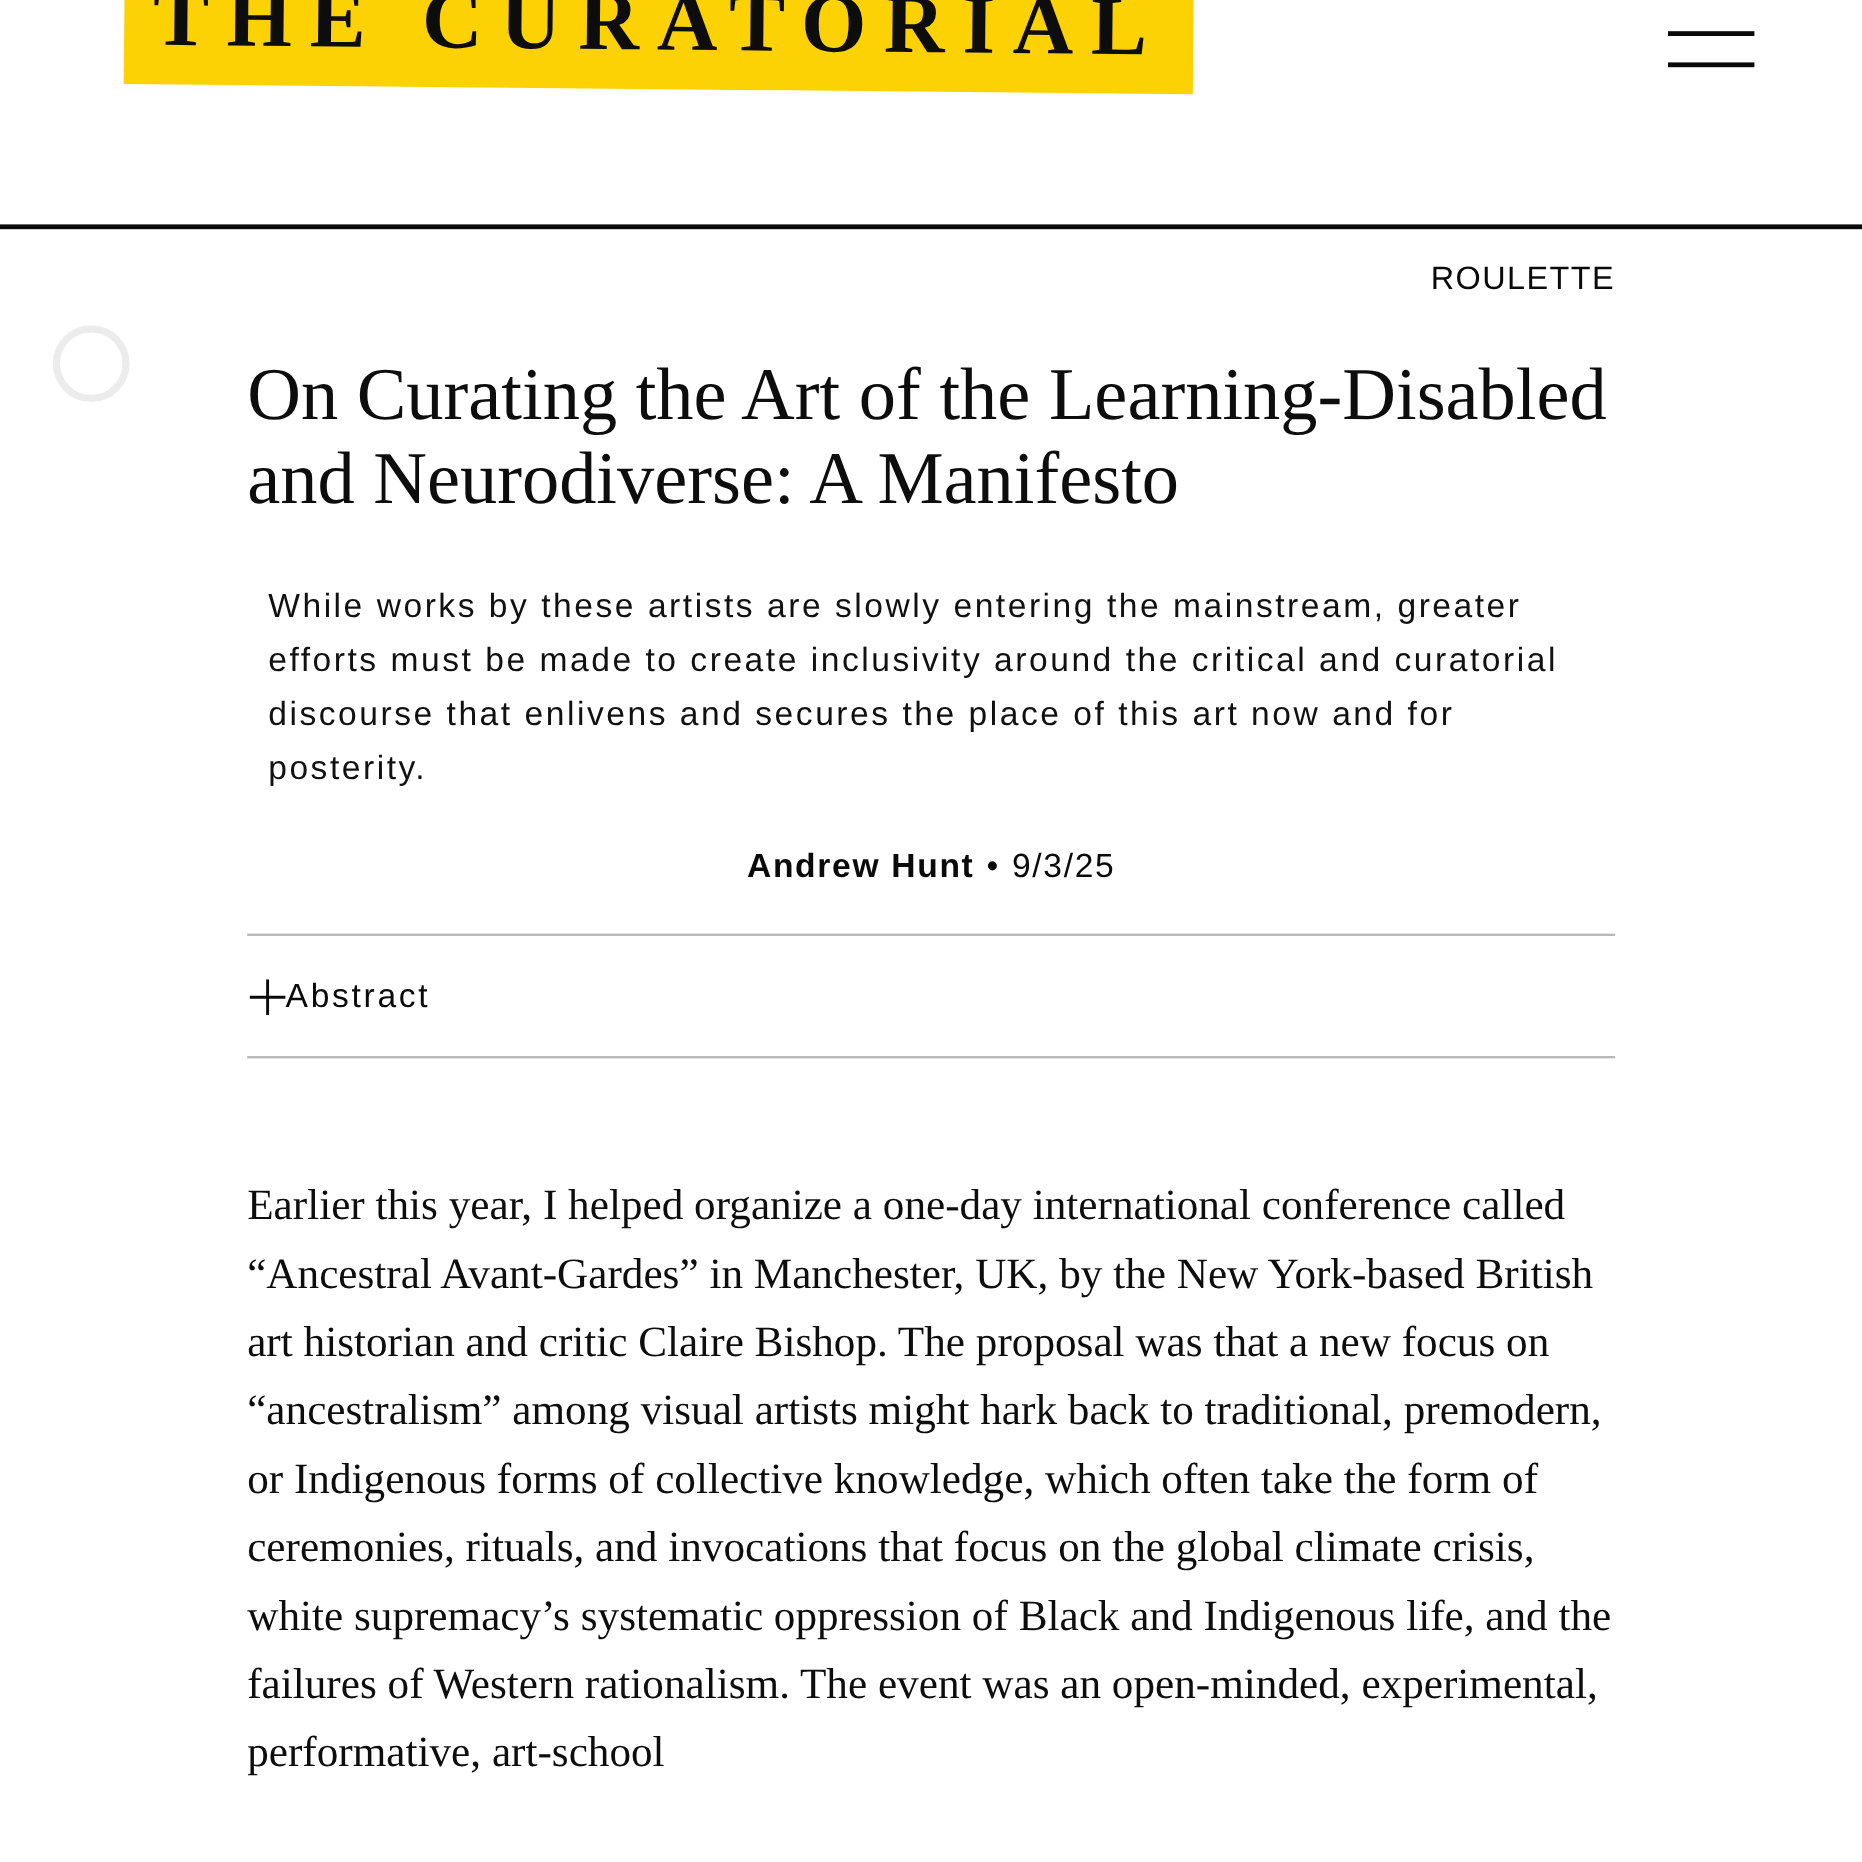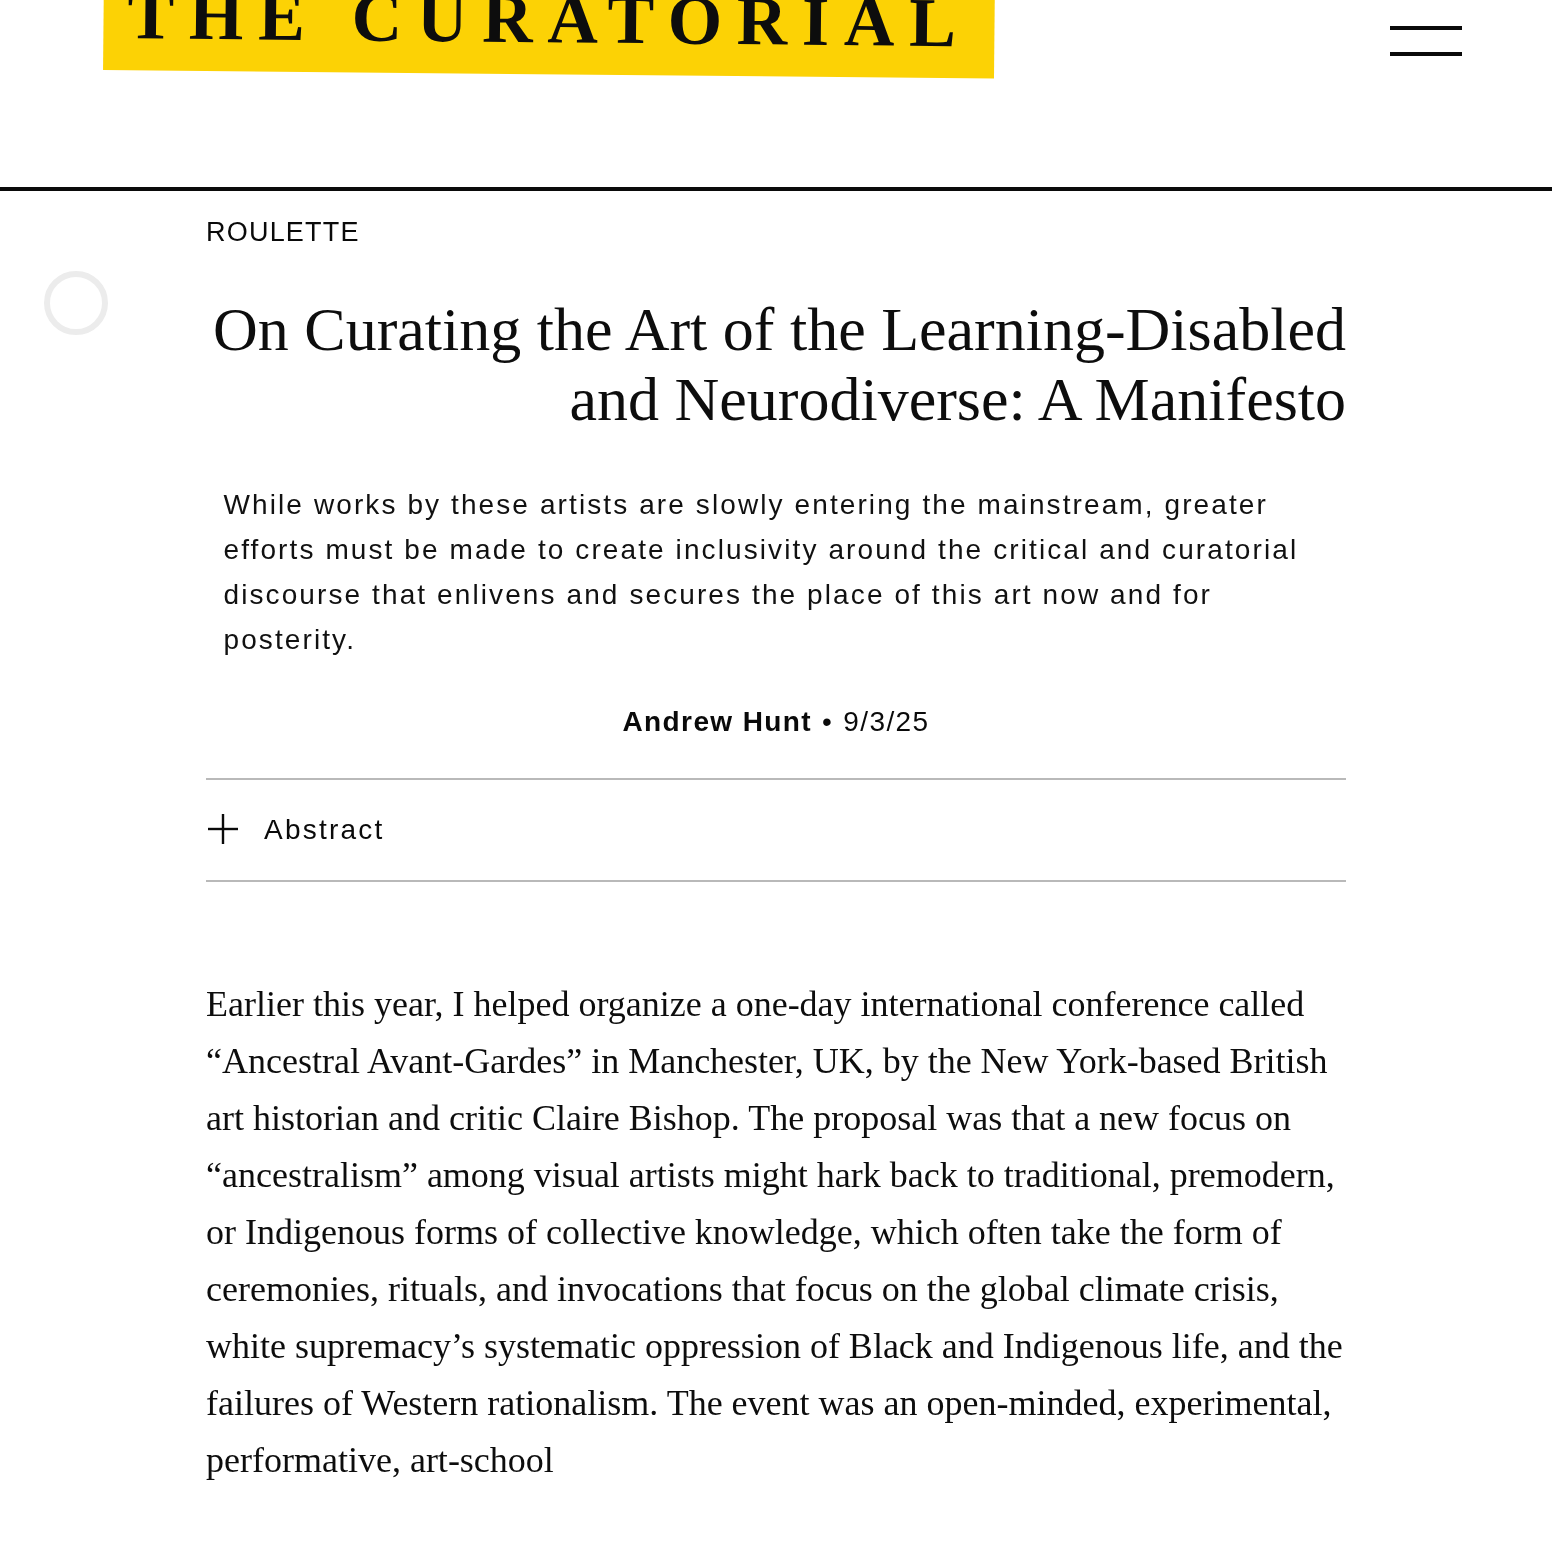--- a/index.html
+++ b/index.html
@@ -66,30 +66,30 @@
 
   
   .content {
     position: absolute;
     top: 191px;
     left: 206px;
     width: 1140px;
   }
   .category {
     margin-top: 26px;
-    text-align: left;
+    text-align: right;
     font-size: 27px;
     letter-spacing: 0.045em;
     color: #0a0a0a;
     cursor: pointer;
   }
   .title {
     margin: 46px auto 0;
     max-width: 1180px;
-    text-align: right;
+    text-align: left;
     font-family: "Liberation Serif", serif;
     font-weight: normal;
     font-size: 62px;
     line-height: 70px;
     color: #0d0d0d;
   }
   .dek {
     margin: 48px auto 0;
     max-width: 1105px;
     text-align: left;
@@ -108,22 +108,21 @@
   .byline .author { font-weight: bold; cursor: pointer; margin-top: 11px; }
   .byline .dot { padding: 0 10px; }
 
   .abstract {
     margin-top: 40px;
     border-top: 2px solid var(--divider_gray, #b9b9b9);
     border-bottom: 2px solid var(--divider_gray, #b9b9b9);
   }
   .abstract-row {
     display: flex;
-    align-items: flex-start;
-    gap: 26px;
+    align-items: flex-end;
     padding: 34px 2px;
     cursor: pointer;
   }
   .plus-icon { width: 30px; height: 30px; display: block; }
   .abstract-label {
     font-size: 28px;
     letter-spacing: 0.08em;
     color: #0a0a0a;
   }
 

